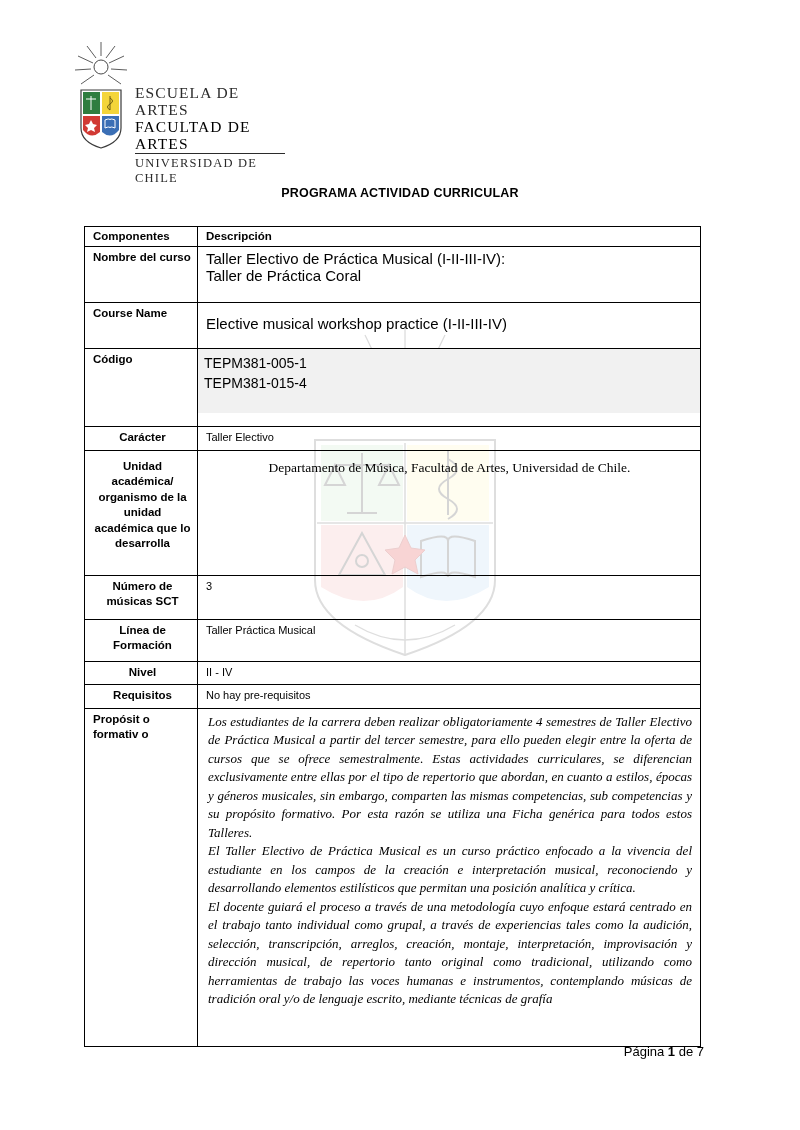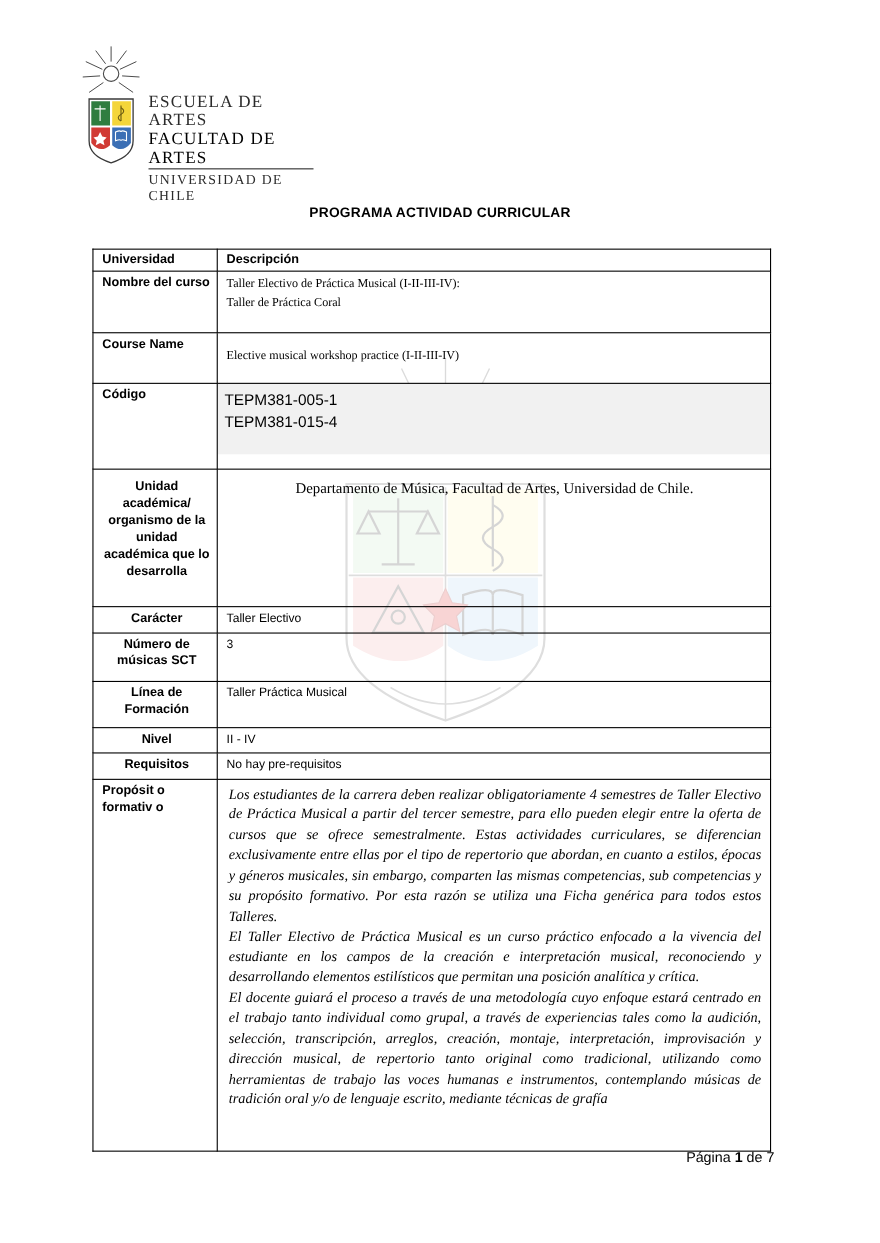--- a/index.html
+++ b/index.html
@@ -115,22 +115,22 @@
   .lbl {
     font-size: 11.5px;
     font-weight: bold;
     line-height: 15.5px;
     padding-left: 8px !important;
     margin-top: 24px;
   }
   .lbl.center { text-align: center; }
 
   .val-serif {
-    font-family: Liberation Serif, serif;
-    font-size: 11px;
+    font-family: Liberation Sans, sans-serif;
+    font-size: 15px;
     line-height: 17px;
     padding-left: 8px !important;
   }
   .val-sans {
     font-family: "Liberation Sans", sans-serif;
     font-size: 11px;
     line-height: 15px;
     padding-left: 8px !important;
   }
   .val-center {
@@ -270,21 +270,21 @@
 
   <div class="doc-title">PROGRAMA ACTIVIDAD CURRICULAR</div>
 
   <table class="main">
     <colgroup>
         <col class="c1">
         <col class="c2">
       </colgroup>
     <tbody>
       <tr>
-        <td class="hdr">Universidad</td>
+        <td class="hdr">Componentes</td>
         <td class="hdr">Descripción</td>
       </tr>
 
       <tr>
         <td class="lbl">Nombre del curso</td>
         <td class="val-serif" style="white-space:pre-line; height:48px;">Taller Electivo de Práctica Musical (I-II-III-IV):
 Taller de Práctica Coral</td>
       </tr>
 
       <tr>
@@ -296,27 +296,27 @@
         <td class="lbl" style="height:70px;">Código</td>
         <td class="codigo-cell">
           <div class="codigo-box">
             <div>TEPM381-005-1</div>
             <div>TEPM381-015-4</div>
           </div>
         </td>
       </tr>
 
       <tr>
+        <td class="lbl center">Carácter</td>
+        <td class="val-sans">Taller Electivo</td>
+      </tr>
+
+      <tr>
         <td class="lbl center" style="height:112px; padding-top:8px !important;">Unidad académica/ organismo de la unidad académica que lo desarrolla</td>
         <td class="val-center">Departamento de Música, Facultad de Artes, Universidad de Chile.</td>
-      </tr>
-
-      <tr>
-        <td class="lbl center">Carácter</td>
-        <td class="val-sans">Taller Electivo</td>
       </tr>
 
       <tr>
         <td class="lbl center" style="height:36px;">Número de músicas SCT</td>
         <td class="val-sans">3</td>
       </tr>
 
       <tr>
         <td class="lbl center" style="height:34px;">Línea de Formación</td>
         <td class="val-sans">Taller Práctica Musical</td>

